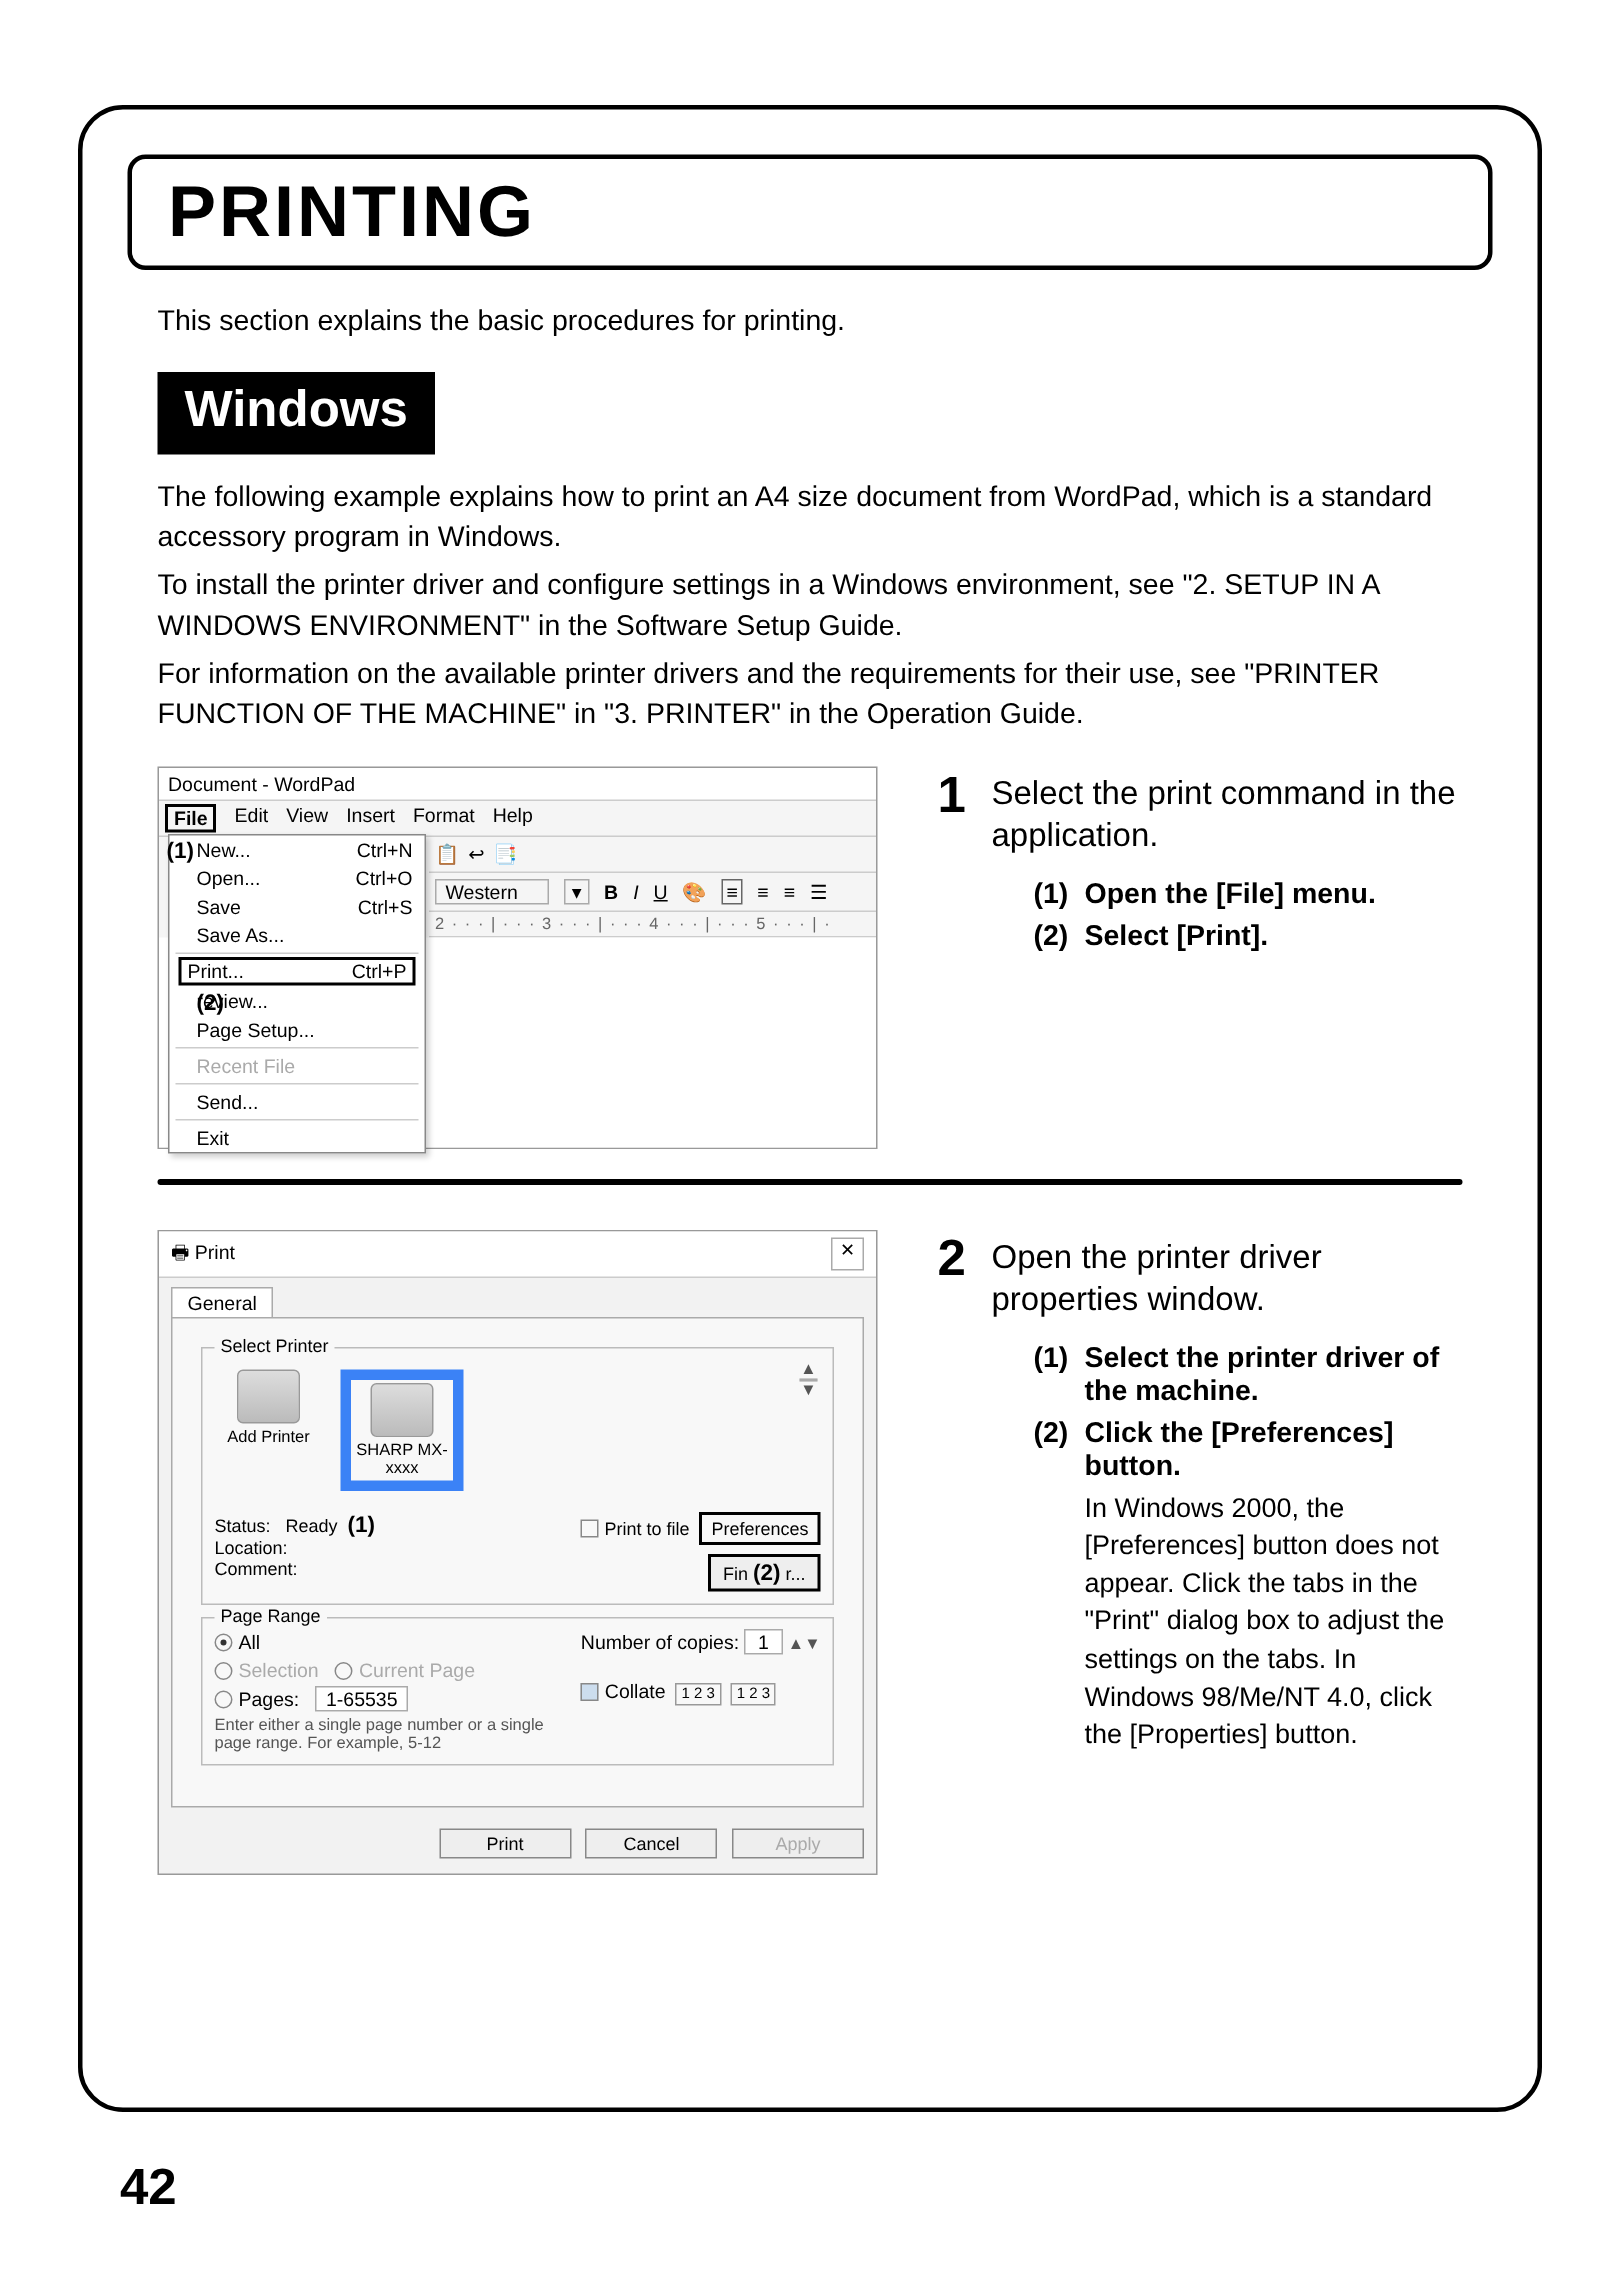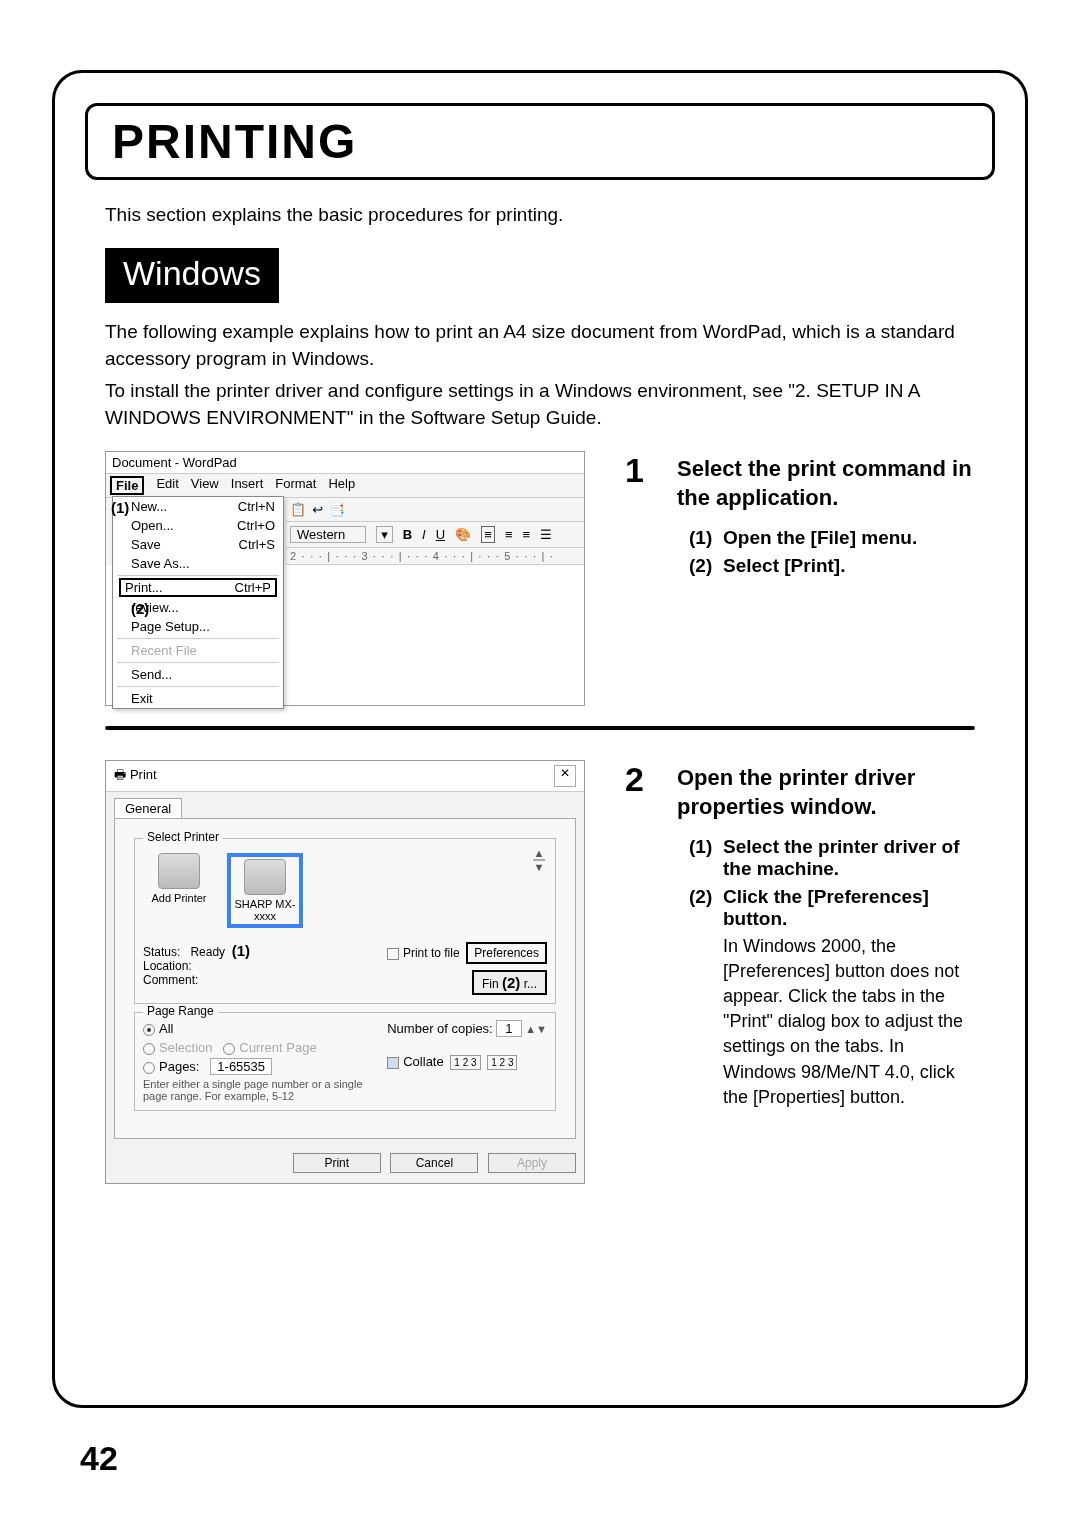--- a/index.html
+++ b/index.html
@@ -37,21 +37,21 @@
   }
   .intro-text {
     font-size: 19px;
     margin: 10px 0 22px 20px;
   }
   .windows-tag {
     display: inline-block;
     background: #000;
     color: #fff;
     font-size: 34px;
-    font-weight: 400;
+    font-weight: 700;
     padding: 6px 18px 10px 18px;
     margin-left: 20px;
     margin-bottom: 16px;
   }
   .paragraph {
     font-size: 19px;
     line-height: 1.4;
     margin: 0 20px 6px 20px;
   }
   .step-row {
@@ -72,22 +72,22 @@
     font-size: 34px;
     font-weight: 900;
     width: 36px;
     flex-shrink: 0;
   }
   .step-body {
     flex: 1;
   }
   .step-heading {
     font-size: 22px;
-    font-weight: 700;
-    margin: 4px 0 14px 16px;
+    font-weight: 400;
+    margin: 4px 0 14px 0;
     line-height: 1.3;
   }
   .sub-item {
     font-size: 19px;
     font-weight: 700;
     margin-left: 28px;
     margin-bottom: 6px;
     display: flex;
   }
   .sub-item .sn {
@@ -328,20 +328,21 @@
   <div class="title-box">
     <h1 class="title-text">PRINTING</h1>
   </div>
 
   <p class="intro-text">This section explains the basic procedures for printing.</p>
 
   <div class="windows-tag">Windows</div>
 
   <p class="paragraph">The following example explains how to print an A4 size document from WordPad, which is a standard accessory program in Windows.</p>
   <p class="paragraph">To install the printer driver and configure settings in a Windows environment, see "2. SETUP IN A WINDOWS ENVIRONMENT" in the Software Setup Guide.</p>
+  <p class="paragraph">For information on the available printer drivers and the requirements for their use, see "PRINTER FUNCTION OF THE MACHINE" in "3. PRINTER" in the Operation Guide.</p>
 
   
   <div class="step-row">
     <div class="step-img">
       <div class="wordpad">
         <div class="wp-title">Document - WordPad</div>
         <div class="wp-menu">
           <span class="file-hi">File</span>
           <span>Edit</span>
           <span>View</span>
@@ -446,21 +447,21 @@
         <div class="pd-body">
 
           <div class="pd-group">
             <div class="pd-group-label">Select Printer</div>
             <div style="display:flex;justify-content:space-between;align-items:flex-start;">
               <div class="pd-printers">
                 <div class="pd-printer">
                   <div class="pd-printer-icon"></div>
                   <span>Add Printer</span>
                 </div>
-                <div class="pd-printer" style="border:4px solid #3b82f6;padding:2px;">
+                <div class="pd-printer" style="border:7px solid #3b82f6;padding:2px;">
                   <div class="pd-printer-icon"></div>
                   <span>SHARP MX-xxxx</span>
                 </div>
               </div>
               <div style="width:16px;display:flex;flex-direction:column;align-items:center;">
                 <span class="small">▲</span>
                 <div style="flex:1;width:10px;background:#ddd;height:50px;border:1px solid #aaa;"></div>
                 <span class="small">▼</span>
               </div>
             </div>

